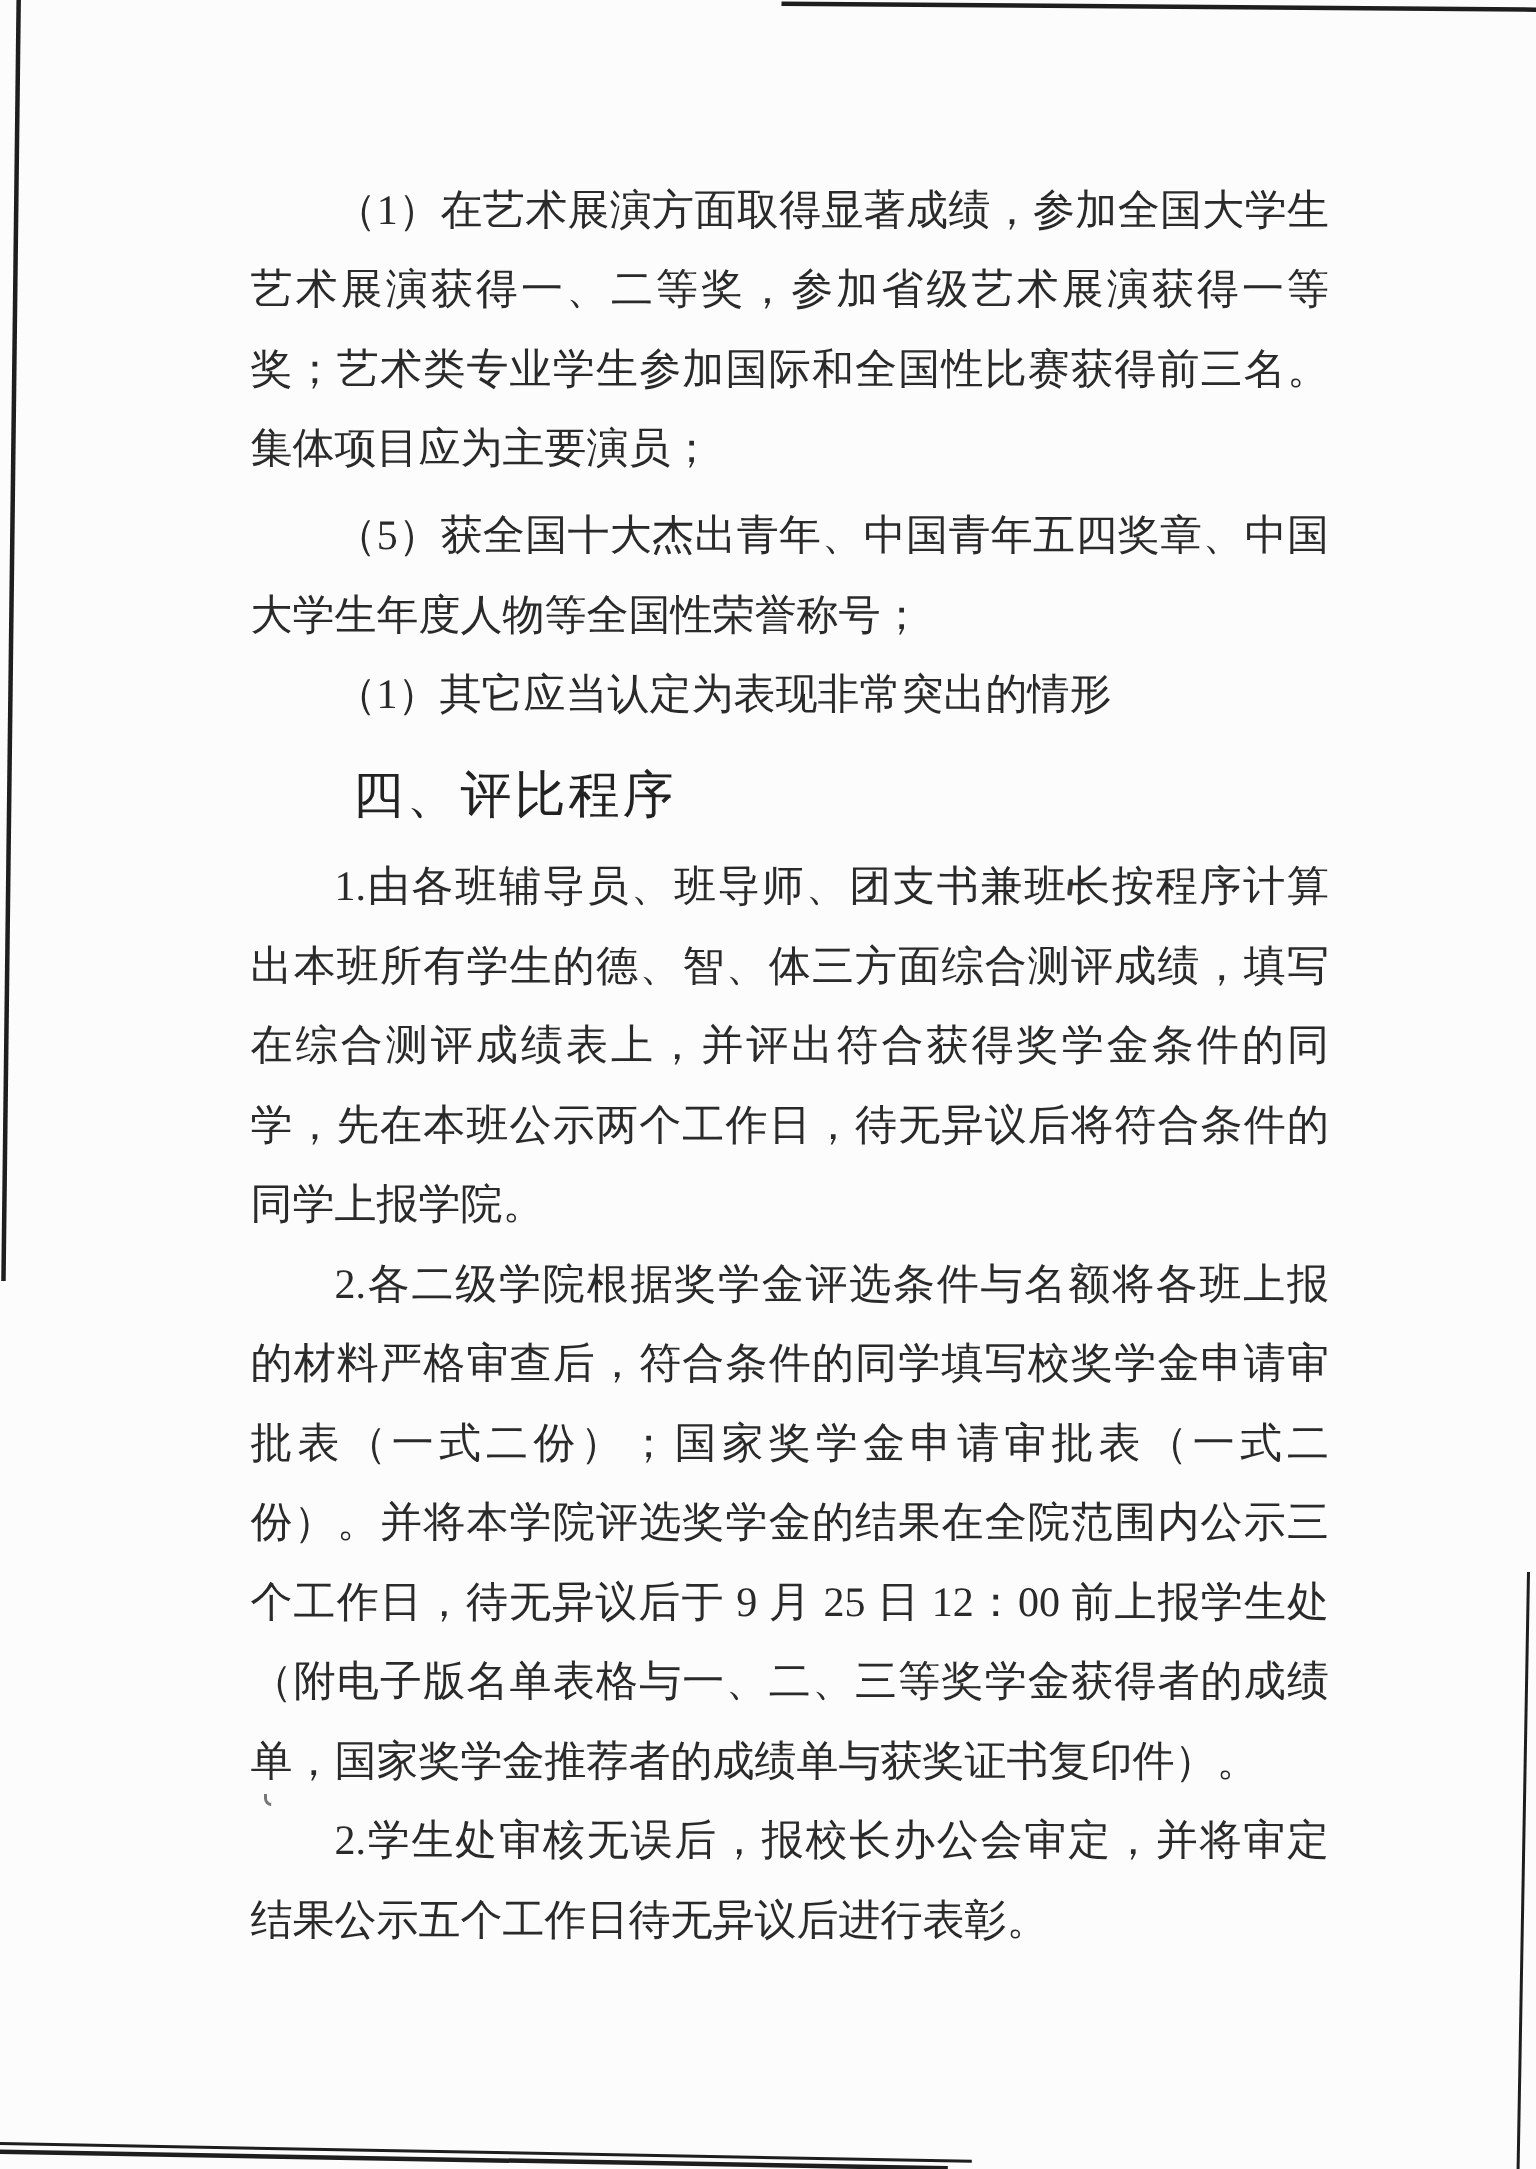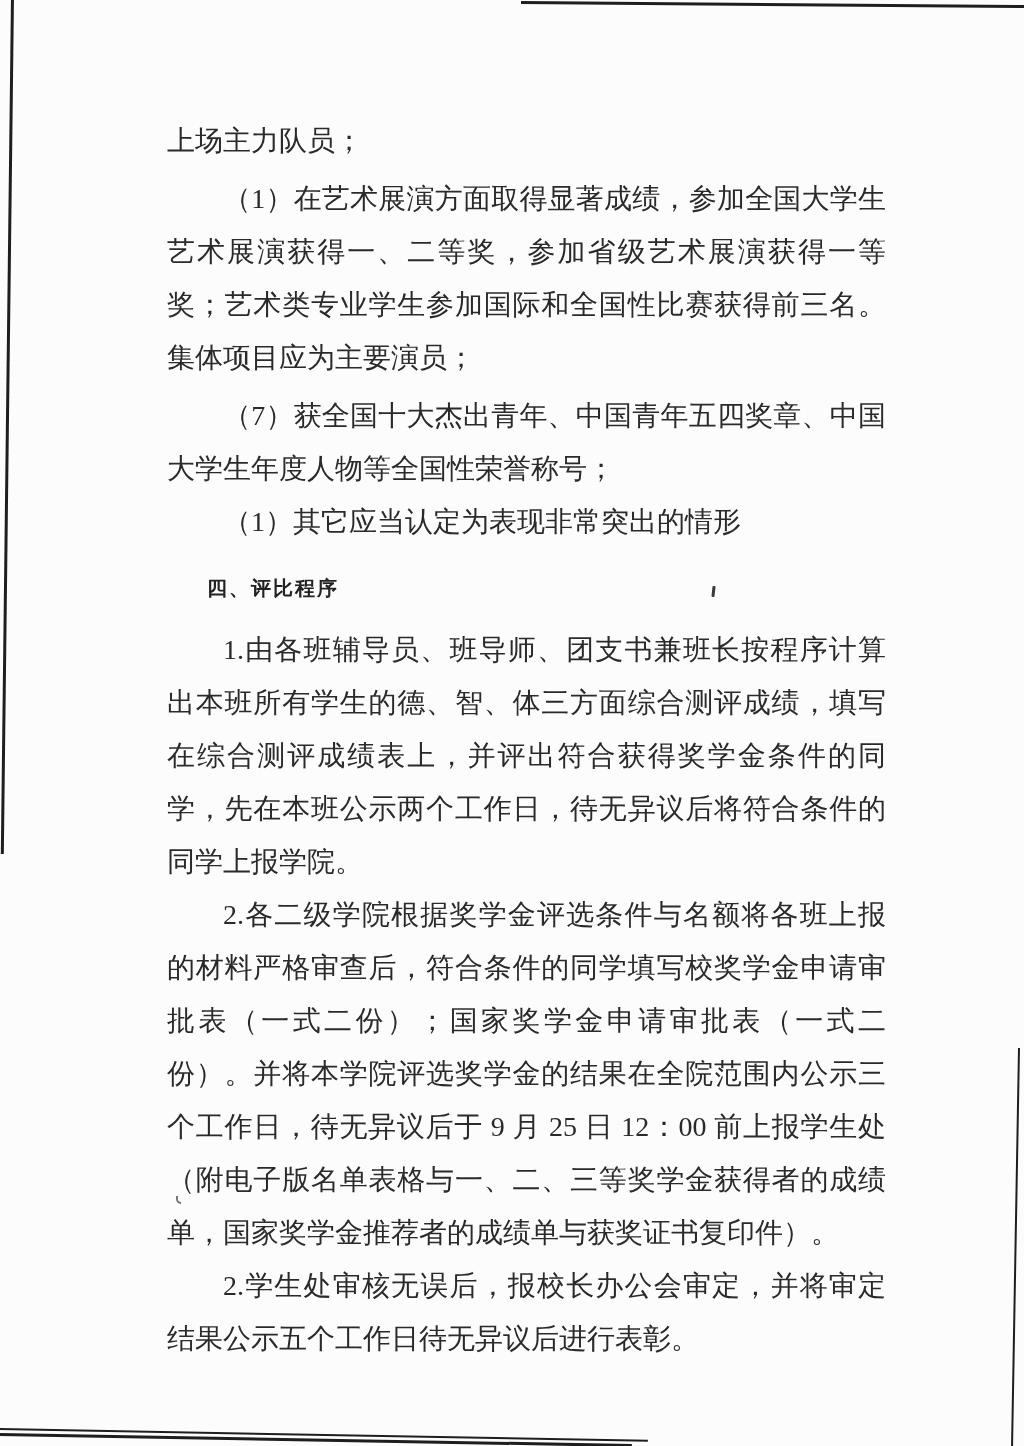--- a/index.html
+++ b/index.html
@@ -21,22 +21,22 @@
     color: #2a2a2a;
     font-size: 28px;
     line-height: 53px;
     text-align: justify;
     text-justify: inter-ideograph;
   }
   .para { text-indent: 2em; margin: 0; }
   .para.no-indent { text-indent: 0; }
   .gap-after { margin-bottom: 5px; }
   .heading {
-    font-size: 20px;
-    font-weight: 700;
+    font-size: 34px;
+    font-weight: 400;
     text-indent: 2em;
     margin: 14px 0 8px 0;
     color: #222222;
     letter-spacing: 2px;
   }
   
   .artifact { position: absolute; background: #1e1e1e; }
   .line-top-right {
     left: 521px; top: 1px; width: 505px; height: 3px;
     transform-origin: left top; transform: rotate(0.45deg);
@@ -79,25 +79,24 @@
 
   <div class="artifact line-top-right"></div>
   <div class="artifact line-left-edge"></div>
   <div class="artifact line-right-edge"></div>
   <div class="artifact line-bottom-a"></div>
   <div class="artifact line-bottom-b"></div>
   <div class="artifact speck-tick"></div>
   <div class="artifact speck-comma"></div>
 
   <div class="content">
-    <p class="para no-indent gap-after">上场主力队员；</p>
 
     <p class="para gap-after">（1）在艺术展演方面取得显著成绩，参加全国大学生艺术展演获得一、二等奖，参加省级艺术展演获得一等奖；艺术类专业学生参加国际和全国性比赛获得前三名。集体项目应为主要演员；</p>
 
-    <p class="para">（7）获全国十大杰出青年、中国青年五四奖章、中国大学生年度人物等全国性荣誉称号；</p>
+    <p class="para">（5）获全国十大杰出青年、中国青年五四奖章、中国大学生年度人物等全国性荣誉称号；</p>
 
     <p class="para">（1）其它应当认定为表现非常突出的情形</p>
 
     <h2 class="heading">四、评比程序</h2>
 
     <p class="para">1.由各班辅导员、班导师、团支书兼班长按程序计算出本班所有学生的德、智、体三方面综合测评成绩，填写在综合测评成绩表上，并评出符合获得奖学金条件的同学，先在本班公示两个工作日，待无异议后将符合条件的同学上报学院。</p>
 
     <p class="para">2.各二级学院根据奖学金评选条件与名额将各班上报的材料严格审查后，符合条件的同学填写校奖学金申请审批表（一式二份）；国家奖学金申请审批表（一式二份）。并将本学院评选奖学金的结果在全院范围内公示三个工作日，待无异议后于 9 月 25 日 12：00 前上报学生处（附电子版名单表格与一、二、三等奖学金获得者的成绩单，国家奖学金推荐者的成绩单与获奖证书复印件）。</p>
 
     <p class="para">2.学生处审核无误后，报校长办公会审定，并将审定结果公示五个工作日待无异议后进行表彰。</p>

